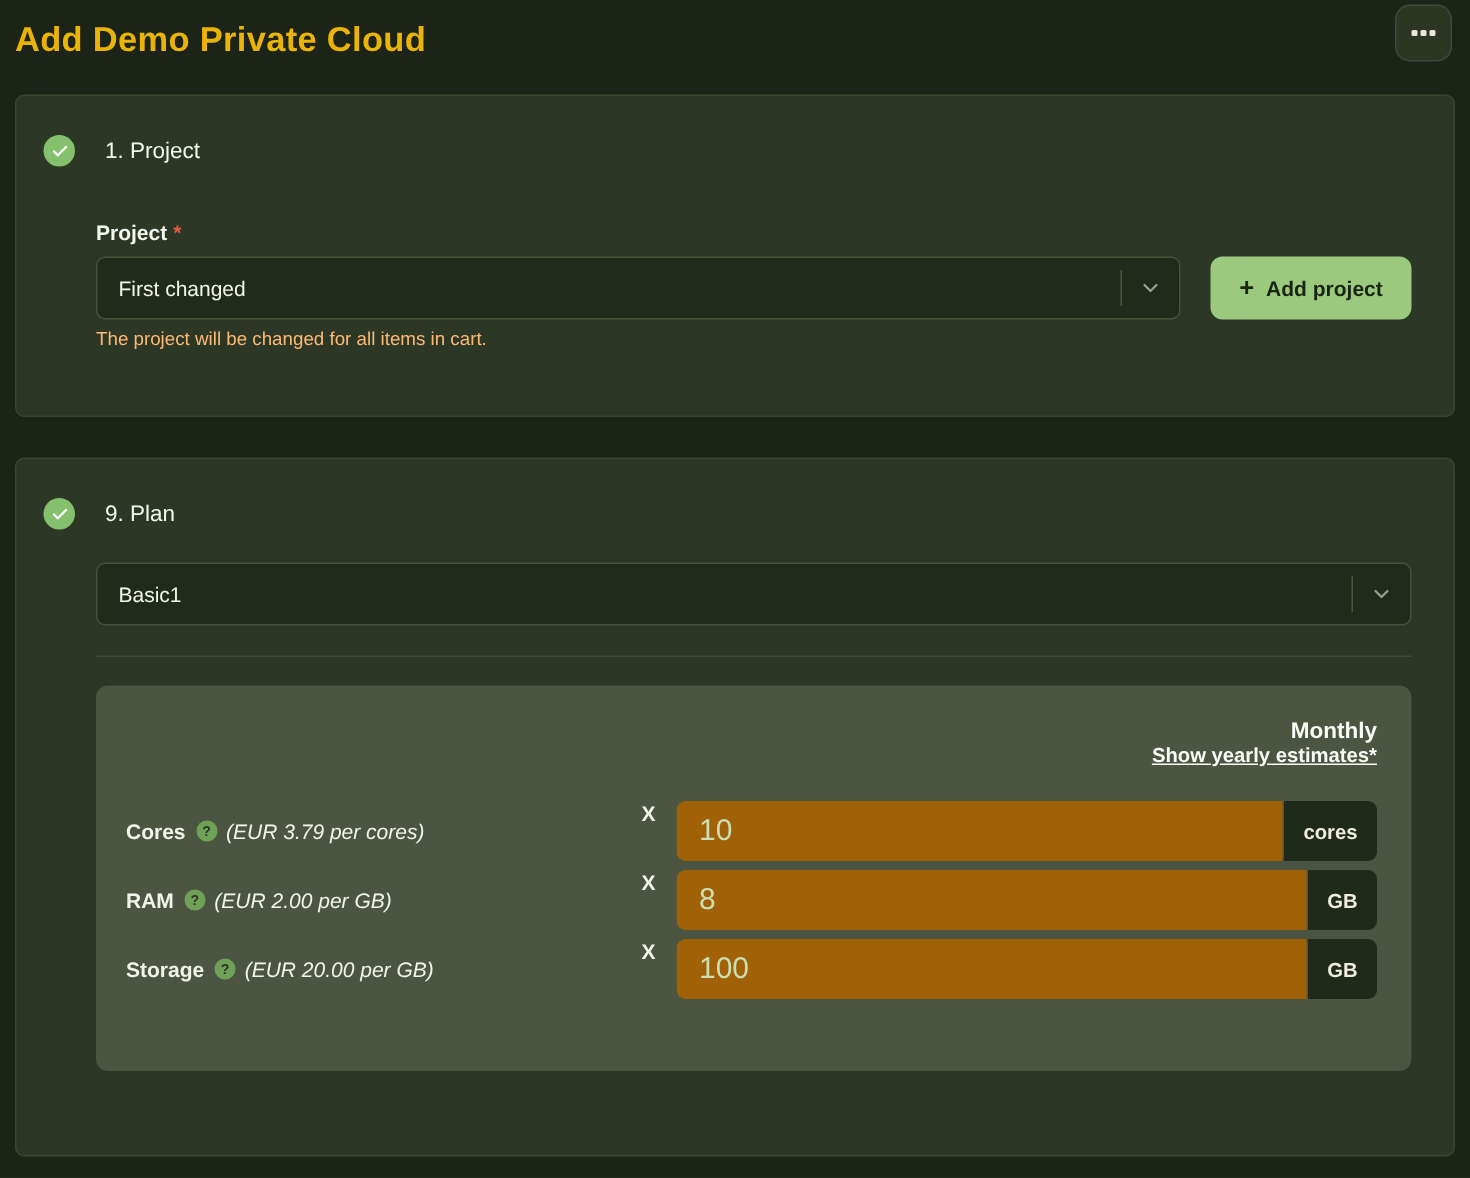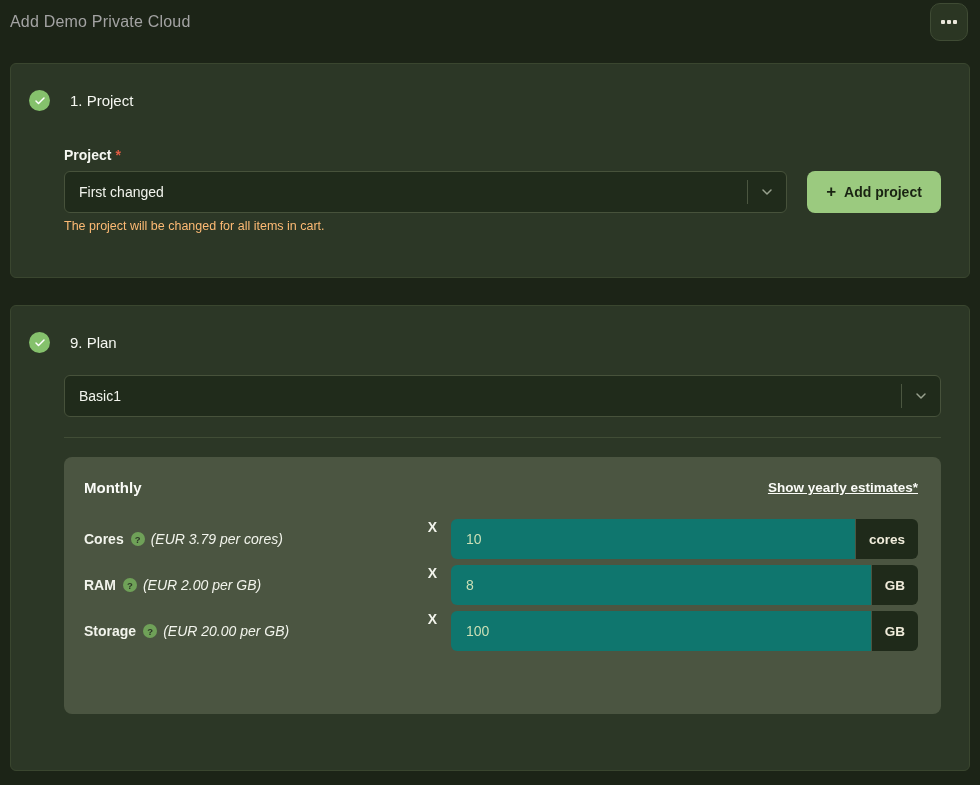--- a/index.html
+++ b/index.html
@@ -7,21 +7,21 @@
   body {
     width: 980px; height: 785px;
     background: #1c2417;
     font-family: "Liberation Sans", "DejaVu Sans", sans-serif;
     position: relative;
     overflow: hidden;
   }
 
   
   .topbar { height: 63px; padding: 13px 12px 0 10px; }
-  .title { margin: 0; font-size: 16px; font-weight: 400; color: #a3a3a3; letter-spacing: .2px; }
+  .title { margin: 0; font-size: 23px; font-weight: 700; color: #eab308; letter-spacing: .2px; }
   .menu-btn {
     position: absolute; top: 3px; right: 12px;
     width: 38px; height: 38px;
     background: #2b3623; border: 1px solid #3f4b34; border-radius: 10px;
     display: flex; align-items: center; justify-content: center; gap: 2px;
     cursor: pointer; padding: 0;
   }
   .dot { width: 4px; height: 4px; border-radius: 1px; background: #e9e6da; }
 
   
@@ -76,21 +76,21 @@
 
   
   .plan-row { margin-top: 22px; display: flex; align-items: flex-end; }
   .divider { margin: 20px 0 0 0; border: none; border-top: 1px solid #414d36; }
 
   .pricing {
     margin-top: 19px; height: 257px;
     background: #4b5541; border-radius: 8px;
     padding: 22px 23px 0 20px;
   }
-  .pricing-head { display: flex; justify-content: space-between; align-items: center; margin-bottom: 23px; }
+  .pricing-head { display: flex; justify-content: space-between; align-items: flex-end; margin-bottom: 23px; flex-direction: column; }
   .period { font-size: 15px; font-weight: 700; color: #fafbf7; }
   .yearly {
     font-size: 13.5px; font-weight: 600; color: #fafbf7;
     text-decoration: underline; cursor: pointer;
   }
 
   .p-row { display: flex; height: 40px; margin-bottom: 6px; }
   .p-label { flex: 1; display: flex; align-items: center; font-size: 14px; color: #f2f4ec; }
   .p-name { font-weight: 700; }
   .help-badge {
@@ -99,22 +99,22 @@
     font-size: 9.5px; font-weight: 700;
     display: flex; align-items: center; justify-content: center;
     margin: 0 6px 0 7px; flex: 0 0 auto;
   }
   .p-note { font-style: italic; }
   .p-mult { font-weight: 700; color: #f2f4ec; font-size: 14px; margin-right: 14px; }
 
   .input-group { width: 467px; display: flex; height: 40px; border-radius: 6px; overflow: hidden; flex: 0 0 auto; }
   .qty-input {
     flex: 1; min-width: 0; border: none; outline: none;
-    background: #0f766e; color: #cbdfb6;
-    font-size: 14px; padding: 4px 15px; font-family: inherit;
+    background: #a16207; color: #cbdfb6;
+    font-size: 20px; padding: 4px 15px; font-family: inherit;
   }
   .addon {
     margin-left: 1px; background: #1f2a1a; color: #f0ecdb;
     font-weight: 700; font-size: 13.5px;
     display: flex; align-items: center; justify-content: center;
     padding: 0 13px;
   }
 </style>
 </head>
 <body>

